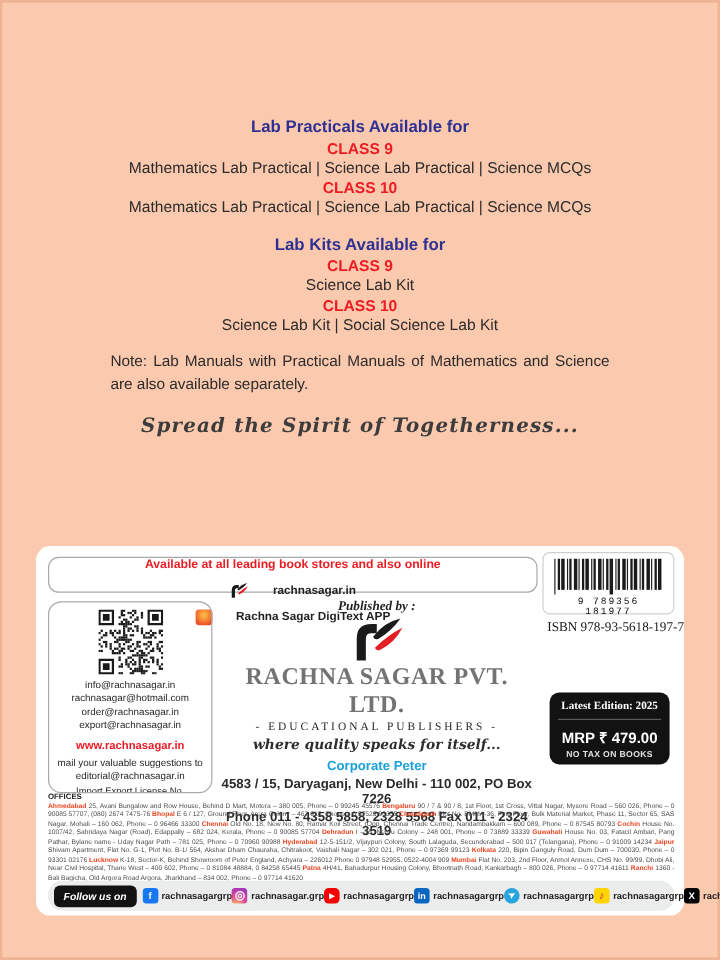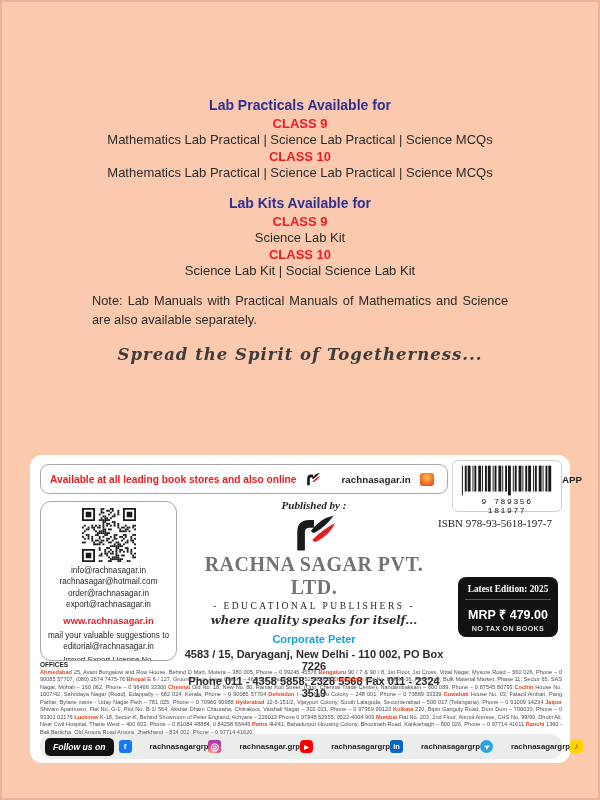--- a/index.html
+++ b/index.html
@@ -11,30 +11,30 @@
   .h-blue{color:#2e3192;font-weight:bold;font-size:14px;margin:0 0 3px;}
   .h-red{color:#ed1c24;font-weight:bold;font-size:13px;margin:2px 0 1px;}
   .items{font-size:13px;margin:1px 0 2px;color:#2b2b2b;}
   .kits{margin-top:15px;}
   .note{width:416px;margin:13px auto 0;text-align:justify;font-size:12.8px;line-height:1.52;color:#2b2b2b;}
   .tagline{margin-top:15px;font-family:"DejaVu Serif",serif;font-style:italic;font-weight:bold;
            font-size:16.5px;color:#3c3c3c;letter-spacing:1px;}
   
   .card{position:absolute;left:30px;top:455px;width:540px;height:308px;background:#fff;border-radius:12px;}
   .stores-box{position:absolute;left:10px;top:9px;width:408px;height:30px;border:1.5px solid #a7a9ac;
-              border-radius:9px;display:flex;align-items:center;gap:9px;padding:0 9px;box-sizing:border-box;}
+              border-radius:9px;display:flex;align-items:center;gap:9px;padding:0 9px;box-sizing:border-box;flex-direction:column;}
   .stores-text{color:#ed1c24;font-weight:bold;font-size:10.2px;white-space:nowrap;}
   .badge{display:flex;align-items:center;gap:20px;font-weight:bold;font-size:9.8px;color:#231f20;white-space:nowrap;}
   .digitext-ic{width:14px;height:13px;border-radius:3px;background:radial-gradient(circle at 50% 35%,#fbb040 15%,#f0592a 70%,#d9441f);}
   
   .barcode-box{position:absolute;left:422px;top:5px;width:110px;height:52px;background:#fff;border:1px solid #cfcfcf;
                border-radius:6px;padding:4px 7px 2px;box-sizing:border-box;text-align:center;}
   .barcode-box svg{display:block;width:96px;height:32px;}
   .barcode-num{font-size:8px;letter-spacing:1.6px;color:#111;margin-top:0px;font-family:"Liberation Mono",monospace;text-align:center;}
-  .isbn{position:absolute;left:408px;top:62px;width:132px;text-align:left;
+  .isbn{position:absolute;left:408px;top:62px;width:132px;text-align:right;
         font-family:"Liberation Serif",serif;font-size:11px;color:#1a1a1a;}
   
   .contact-box{position:absolute;left:10px;top:46px;width:137px;height:160px;border:1.5px solid #a7a9ac;
                border-radius:11px;text-align:center;padding-top:6px;box-sizing:border-box;overflow:hidden;}
   .qr{width:54px;height:54px;margin:0 auto;}
   .qr svg{width:54px;height:54px;display:block;}
   .emails{font-size:8.2px;line-height:11.4px;color:#231f20;margin-top:3px;}
   .site{color:#ed1c24;font-weight:bold;font-size:9.4px;margin-top:4px;}
   .sugg{font-size:8.2px;line-height:11px;color:#231f20;margin-top:4px;}
   .license{font-size:7.8px;color:#231f20;margin-top:3px;}
@@ -57,21 +57,21 @@
   
   .offices{position:absolute;left:10px;top:206px;width:522px;color:#4d4d4f;}
   .offices-title{font-size:6.5px;font-weight:bold;color:#231f20;margin-bottom:1px;}
   .offices-text{font-size:5.6px;line-height:1.33;text-align:justify;}
   .ocity{color:#e8431f;font-weight:bold;}
   
   .social-bar{position:absolute;left:10px;top:279px;width:522px;height:25px;background:#ebecec;border-radius:12px;
               display:flex;align-items:center;padding:0 5px;box-sizing:border-box;justify-content:space-between;}
   .follow{background:#121212;color:#fff;font-style:italic;font-weight:bold;font-size:8.6px;
           padding:4px 8px;border-radius:5px;white-space:nowrap;}
-  .social-item{display:flex;align-items:center;gap:18px;font-size:7.8px;font-weight:bold;color:#231f20;white-space:nowrap;}
+  .social-item{display:flex;align-items:center;gap:3px;font-size:7.8px;font-weight:bold;color:#231f20;white-space:nowrap;}
   .sicon{width:13px;height:13px;border-radius:3px;color:#fff;display:flex;align-items:center;justify-content:center;
          font-size:8px;font-weight:bold;line-height:1;}
   .facebook-icon{background:#1877f2;}.facebook-icon::before{content:"f";}
   .instagram-icon{background:radial-gradient(circle at 30% 110%,#fdc468,#df4996 45%,#9b36b7 90%);}
   .instagram-icon::before{content:"◎";font-size:10px;}
   .youtube-icon{background:#f60002;border-radius:4px;}.youtube-icon::before{content:"▶";font-size:6px;}
   .linkedin-icon{background:#0a66c2;}.linkedin-icon::before{content:"in";font-size:7.5px;}
   .telegram-icon{background:#2aa4dc;border-radius:50%;}.telegram-icon::before{content:"➤";font-size:7px;transform:rotate(-30deg);}
   .josh-icon{background:#ffd500;}.josh-icon::before{content:"♪";color:#e02063;font-size:9px;}
   .x-icon{background:#000;}.x-icon::before{content:"X";font-size:8px;}

